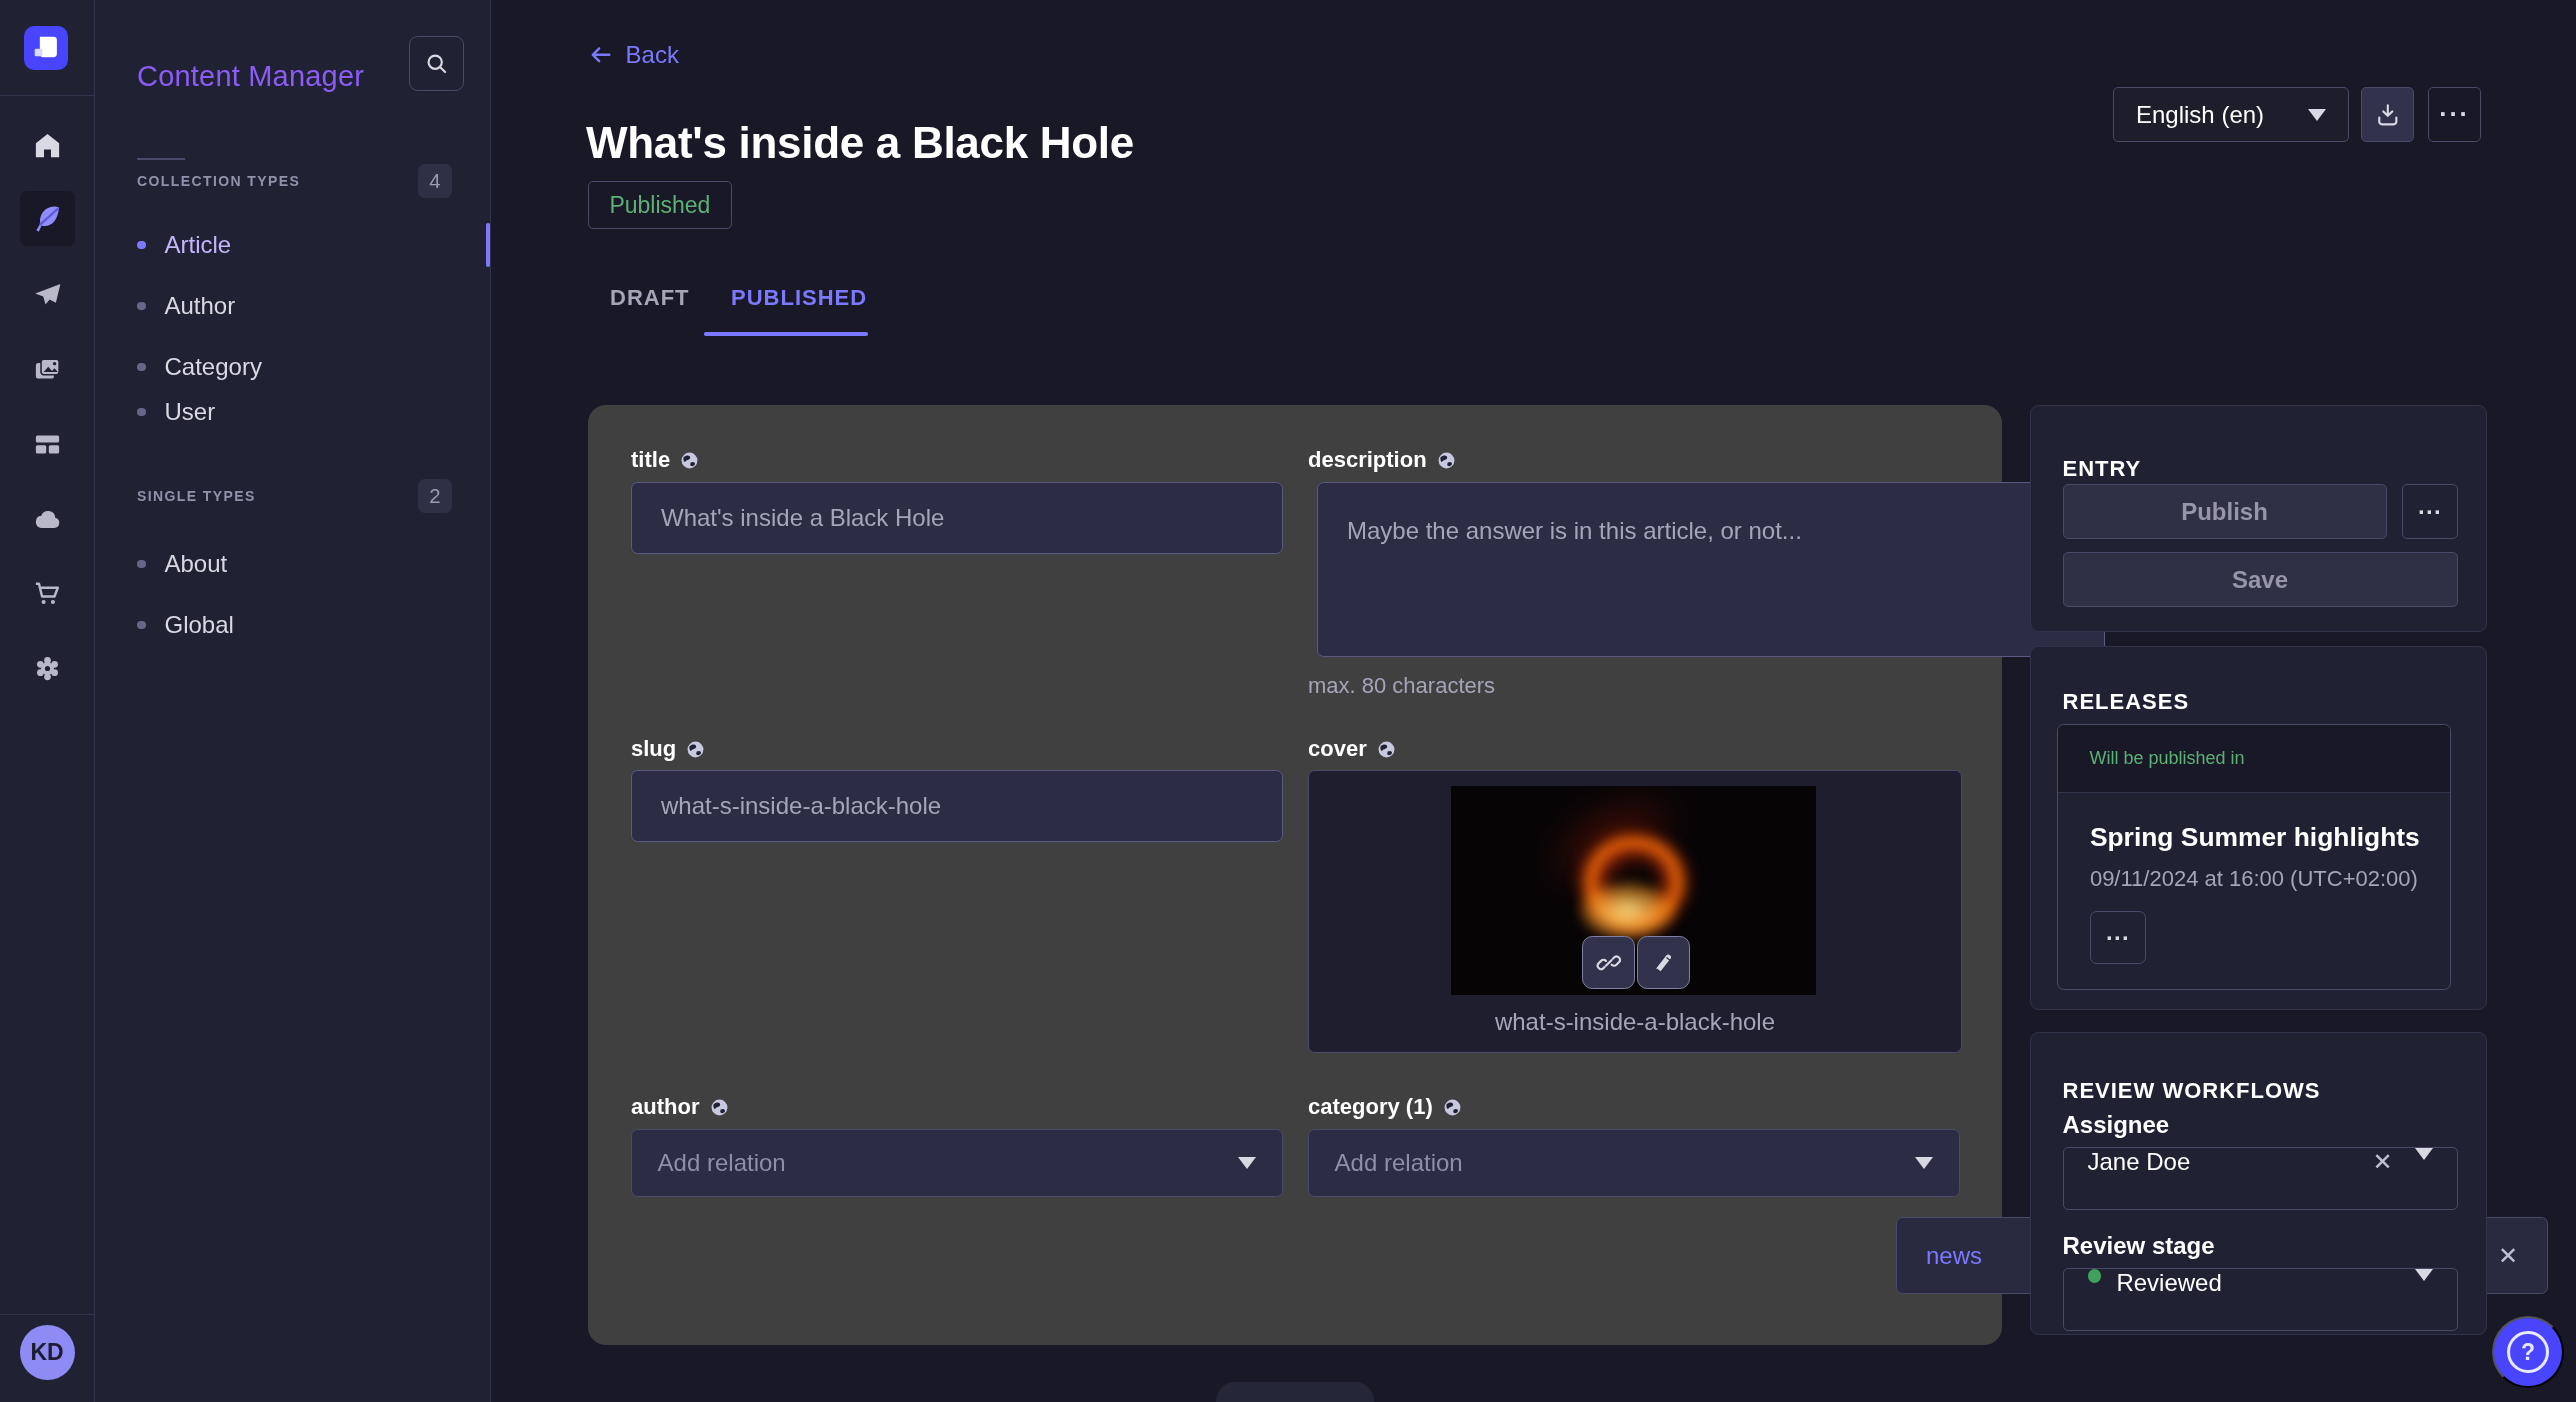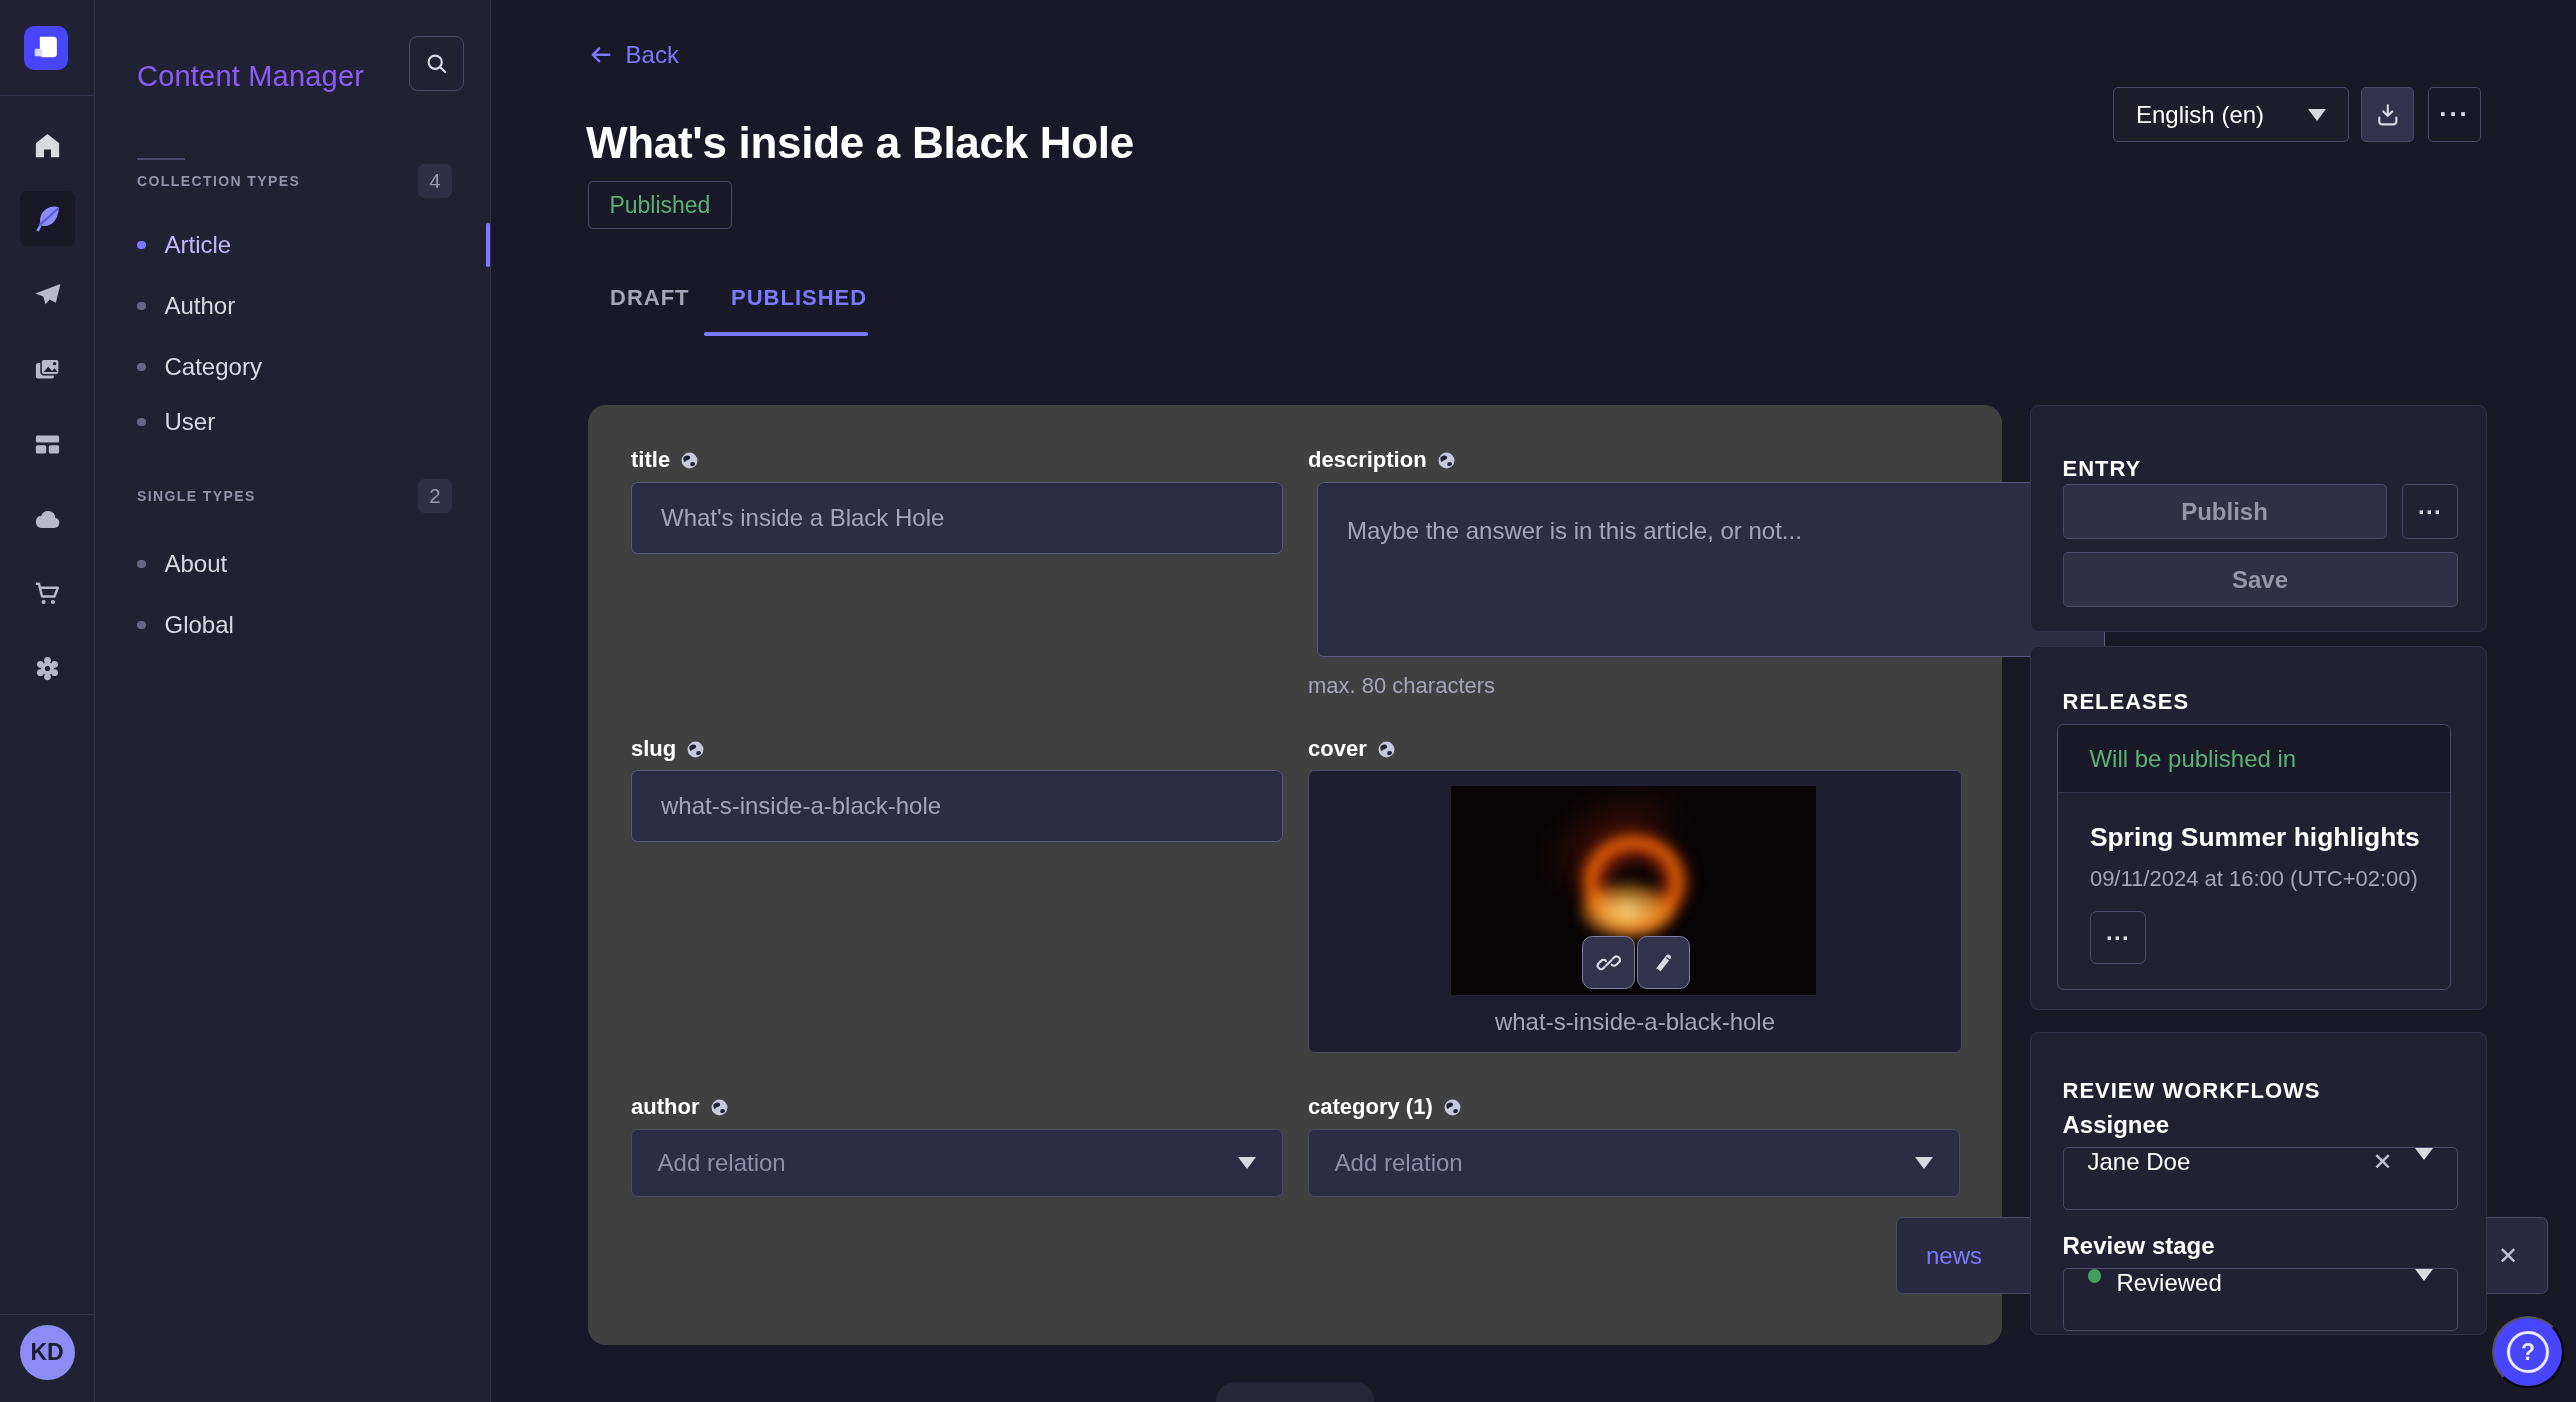--- a/index.html
+++ b/index.html
@@ -79,21 +79,21 @@
   .relation-box .rel{font-size:24px;color:#7b79ff;}
   .x-glyph{color:#c0c0d4;font-size:24px;}
 
   
   .panel{position:absolute;background:#212134;border:0.9px solid #32324d;border-radius:8.5px;box-sizing:border-box;}
   .panel-h{position:absolute;left:31.5px;font-size:22px;font-weight:700;letter-spacing:1px;color:#fff;}
   .btn{position:absolute;border:1.3px solid #4a4a6a;border-radius:5.1px;background:#2f2f46;box-sizing:border-box;
        display:flex;align-items:center;justify-content:center;font-size:24px;font-weight:600;color:#9696a8;}
   .btn.ghost{background:transparent;color:#d9d9e3;font-weight:700;}
   .rel-card{position:absolute;left:26.4px;top:77px;width:394px;height:266px;border:1.3px solid #4a4a6a;border-radius:6.8px;overflow:hidden;box-sizing:border-box;}
-  .rel-card-head{height:68px;background:#181826;display:flex;align-items:center;padding:0 31px;font-size:24px;color:#5cb176;border-bottom:0.9px solid #32324d;box-sizing:border-box;}
+  .rel-card-head{height:68px;background:#181826;display:flex;align-items:center;padding:0 31px;font-size:18px;color:#5cb176;border-bottom:0.9px solid #32324d;box-sizing:border-box;}
   .rel-title{position:absolute;left:31.5px;top:97px;font-size:26.4px;font-weight:600;color:#fff;}
   .rel-date{position:absolute;left:31.5px;top:141px;font-size:22px;color:#a5a5ba;}
   .combo{position:absolute;left:31.5px;width:395px;height:63px;border:1.3px solid #4a4a6a;border-radius:5.1px;box-sizing:border-box;
          display:flex;font-size:24px;color:#fff;padding:0 24px;}
   .sub-label{position:absolute;left:31.5px;font-size:24px;font-weight:600;color:#fff;}
   .dot{width:13.6px;height:13.6px;border-radius:50%;background:#41a05e;margin-right:15.3px;}
 
   .bottom-pill{position:absolute;left:1216px;top:1382px;width:158px;height:37px;border-radius:19px;background:#262639;}
   .help-fab{position:absolute;left:2492px;top:1316px;width:72px;height:72px;border-radius:50%;background:#4945ff;
             display:flex;align-items:center;justify-content:center;}
@@ -195,21 +195,21 @@
       <span class="lbl">Article</span>
     </div>
     <div class="nav-item" style="top:284px">
       <span class="bullet"></span>
       <span class="lbl">Author</span>
     </div>
     <div class="nav-item" style="top:345px">
       <span class="bullet"></span>
       <span class="lbl">Category</span>
     </div>
-    <div class="nav-item" style="top:400px">
+    <div class="nav-item" style="top:390px">
       <span class="bullet"></span>
       <span class="lbl">User</span>
     </div>
 
     <div class="section-head" style="top:479px">
       <span class="section-label">SINGLE TYPES</span>
       <span class="count-badge">2</span>
     </div>
     <div class="nav-item" style="top:542px">
       <span class="bullet"></span>

